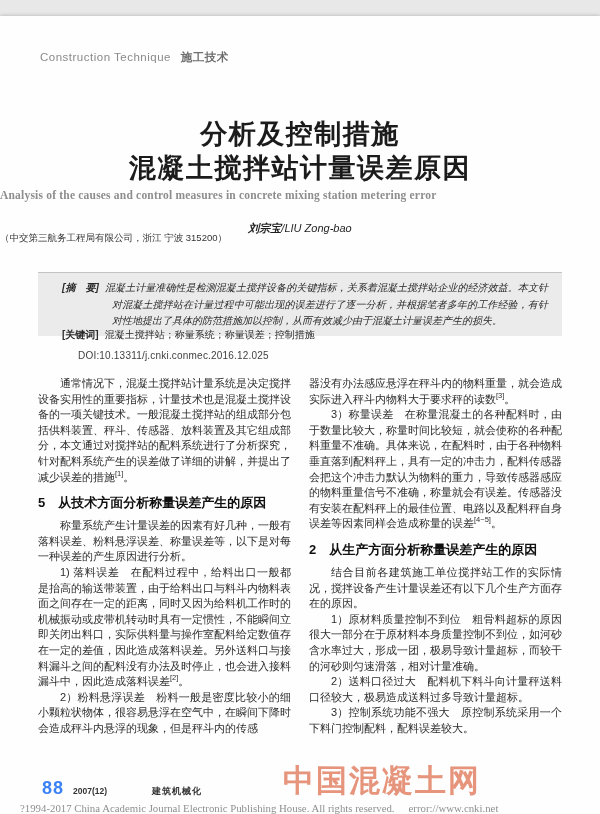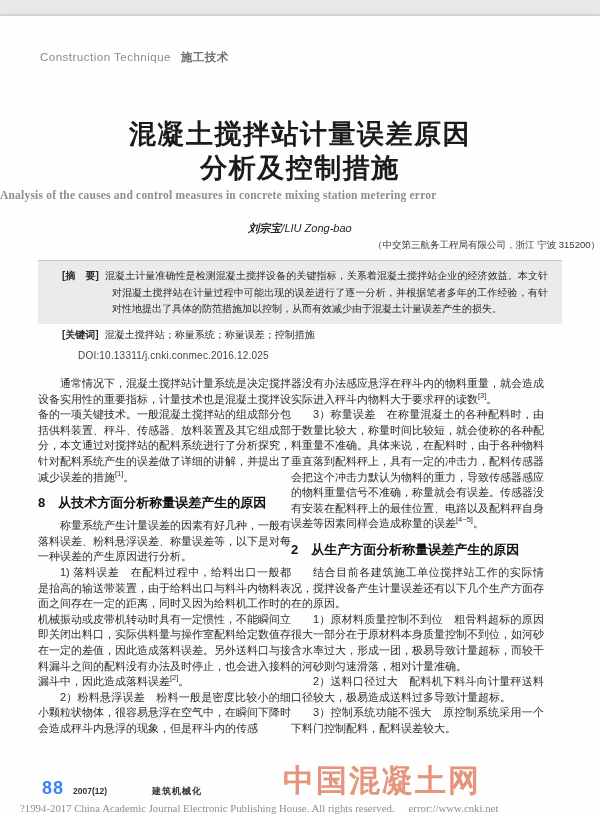--- a/index.html
+++ b/index.html
@@ -10,31 +10,31 @@
   }
   .header{position:absolute;top:34px;left:40px;font-size:11.5px;color:#8a8a8a;letter-spacing:.5px;}
   .header .cn{color:#6f6f6f;font-weight:600;margin-left:6px;}
   .title{position:absolute;top:101px;left:0;width:100%;text-align:center;
     font-size:27px;font-weight:700;line-height:34px;color:#1b1b1b;letter-spacing:1.5px;margin:0;}
   .subtitle{position:absolute;top:173px;left:0;width:100%;text-align:left;
     font-family:"Liberation Serif","DejaVu Serif",serif;font-weight:700;
     font-size:11.5px;color:#8d8d8d;letter-spacing:.2px;}
   .author{position:absolute;top:205px;left:0;width:100%;text-align:center;font-size:11px;color:#1f1f1f;font-style:italic;}
   .author .cn{font-weight:700;}
-  .affiliation{position:absolute;top:223px;left:0;width:100%;text-align:right;font-size:9.5px;color:#333;}
-  .abstract-box{position:absolute;top:244px;left:38px;width:524px;
+  .affiliation{position:absolute;top:216px;left:0;width:100%;text-align:left;font-size:9.5px;color:#333;}
+  .abstract-box{position:absolute;top:256px;left:38px;width:524px;
     border-top:1px solid #c3c3c3;background:#ebebeb;box-sizing:border-box;
-    padding:7px 14px 6px 24px;font-size:10px;line-height:16.5px;color:#2a2a2a;}
+    padding:7px 14px 6px 24px;font-size:10px;line-height:16.5px;color:#2a2a2a;font-style:italic;}
   .hang{padding-left:50px;text-indent:-50px;margin:0;text-align:justify;}
   .hang .label{font-weight:700;margin-right:6px;}
   .keywords{position:absolute;top:312px;left:38px;width:524px;box-sizing:border-box;
     padding-left:24px;font-size:10px;color:#2a2a2a;}
   .keywords .label{font-weight:700;margin-right:6px;}
   .doi{position:absolute;top:334px;left:78px;font-size:10px;color:#3f3f3f;letter-spacing:.2px;}
-  .columns{position:absolute;top:360px;left:38px;width:524px;display:flex;}
+  .columns{position:absolute;top:360px;left:38px;width:524px;display:flex;gap:18px;}
   .col{width:253px;font-size:11px;line-height:15.6px;text-align:justify;color:#2c2c2c;}
   .para{margin:0;text-indent:2em;}
   .para.cont{text-indent:0;}
   .section-heading{font-size:13px;font-weight:700;color:#101010;margin:9px 0 7px;line-height:17px;text-align:left;}
   sup{font-size:7.5px;line-height:0;}
   .page-footer{position:absolute;left:42px;top:762px;display:flex;align-items:baseline;gap:9px;color:#4a4a4a;}
   .page-footer .num{font-size:18px;font-weight:600;letter-spacing:1px;color:#3b82f6;text-align:center;}
   .page-footer .issue{font-size:8.5px;font-weight:700;color:#333;}
   .page-footer .journal{font-size:9px;font-weight:700;color:#333;letter-spacing:1px;padding-left:36px;}
   .watermark{position:absolute;left:283px;top:744px;font-size:31px;font-weight:700;letter-spacing:2px;}
@@ -46,22 +46,22 @@
 <body>
 
 <div class="page">
 
   <div class="header">
     <span class="en">Construction Technique</span>
     <span class="cn">施工技术</span>
   </div>
 
   <h1 class="title">
+    <div>分析及控制措施</div>
     <div>混凝土搅拌站计量误差原因</div>
-    <div>分析及控制措施</div>
   </h1>
 
   <div class="subtitle">Analysis of the causes and control measures in concrete mixing station metering error</div>
 
   <div class="author">
     <span class="cn">刘宗宝</span><span>/LIU Zong-bao</span>
   </div>
 
   <div class="affiliation">（中交第三航务工程局有限公司，浙江 宁波 315200）</div>
 
@@ -73,21 +73,21 @@
 
   <div class="keywords">
     <span class="label">[关键词]</span><span>混凝土搅拌站；称量系统；称量误差；控制措施</span>
   </div>
 
   <div class="doi">DOI:10.13311/j.cnki.conmec.2016.12.025</div>
 
   <div class="columns">
     <div class="col">
       <p class="para">通常情况下，混凝土搅拌站计量系统是决定搅拌设备实用性的重要指标，计量技术也是混凝土搅拌设备的一项关键技术。一般混凝土搅拌站的组成部分包括供料装置、秤斗、传感器、放料装置及其它组成部分，本文通过对搅拌站的配料系统进行了分析探究，针对配料系统产生的误差做了详细的讲解，并提出了减少误差的措施<sup>[1]</sup>。</p>
-      <div class="section-heading">8　从技术方面分析称量误差产生的原因</div>
+      <div class="section-heading">5　从技术方面分析称量误差产生的原因</div>
       <p class="para">称量系统产生计量误差的因素有好几种，一般有落料误差、粉料悬浮误差、称量误差等，以下是对每一种误差的产生原因进行分析。</p>
       <p class="para">1) 落料误差　在配料过程中，给料出口一般都是抬高的输送带装置，由于给料出口与料斗内物料表面之间存在一定的距离，同时又因为给料机工作时的机械振动或皮带机转动时具有一定惯性，不能瞬间立即关闭出料口，实际供料量与操作室配料给定数值存在一定的差值，因此造成落料误差。另外送料口与接料漏斗之间的配料没有办法及时停止，也会进入接料漏斗中，因此造成落料误差<sup>[2]</sup>。</p>
       <p class="para">2）粉料悬浮误差　粉料一般是密度比较小的细小颗粒状物体，很容易悬浮在空气中，在瞬间下降时会造成秤斗内悬浮的现象，但是秤斗内的传感</p>
     </div>
     <div class="col">
       <p class="para cont">器没有办法感应悬浮在秤斗内的物料重量，就会造成实际进入秤斗内物料大于要求秤的读数<sup>[3]</sup>。</p>
       <p class="para">3）称量误差　在称量混凝土的各种配料时，由于数量比较大，称量时间比较短，就会使称的各种配料重量不准确。具体来说，在配料时，由于各种物料垂直落到配料秤上，具有一定的冲击力，配料传感器会把这个冲击力默认为物料的重力，导致传感器感应的物料重量信号不准确，称量就会有误差。传感器没有安装在配料秤上的最佳位置、电路以及配料秤自身误差等因素同样会造成称量的误差<sup>[4~5]</sup>。</p>
       <div class="section-heading">2　从生产方面分析称量误差产生的原因</div>
       <p class="para">结合目前各建筑施工单位搅拌站工作的实际情况，搅拌设备产生计量误差还有以下几个生产方面存在的原因。</p>
       <p class="para">1）原材料质量控制不到位　粗骨料超标的原因很大一部分在于原材料本身质量控制不到位，如河砂含水率过大，形成一团，极易导致计量超标，而较干的河砂则匀速滑落，相对计量准确。</p>

